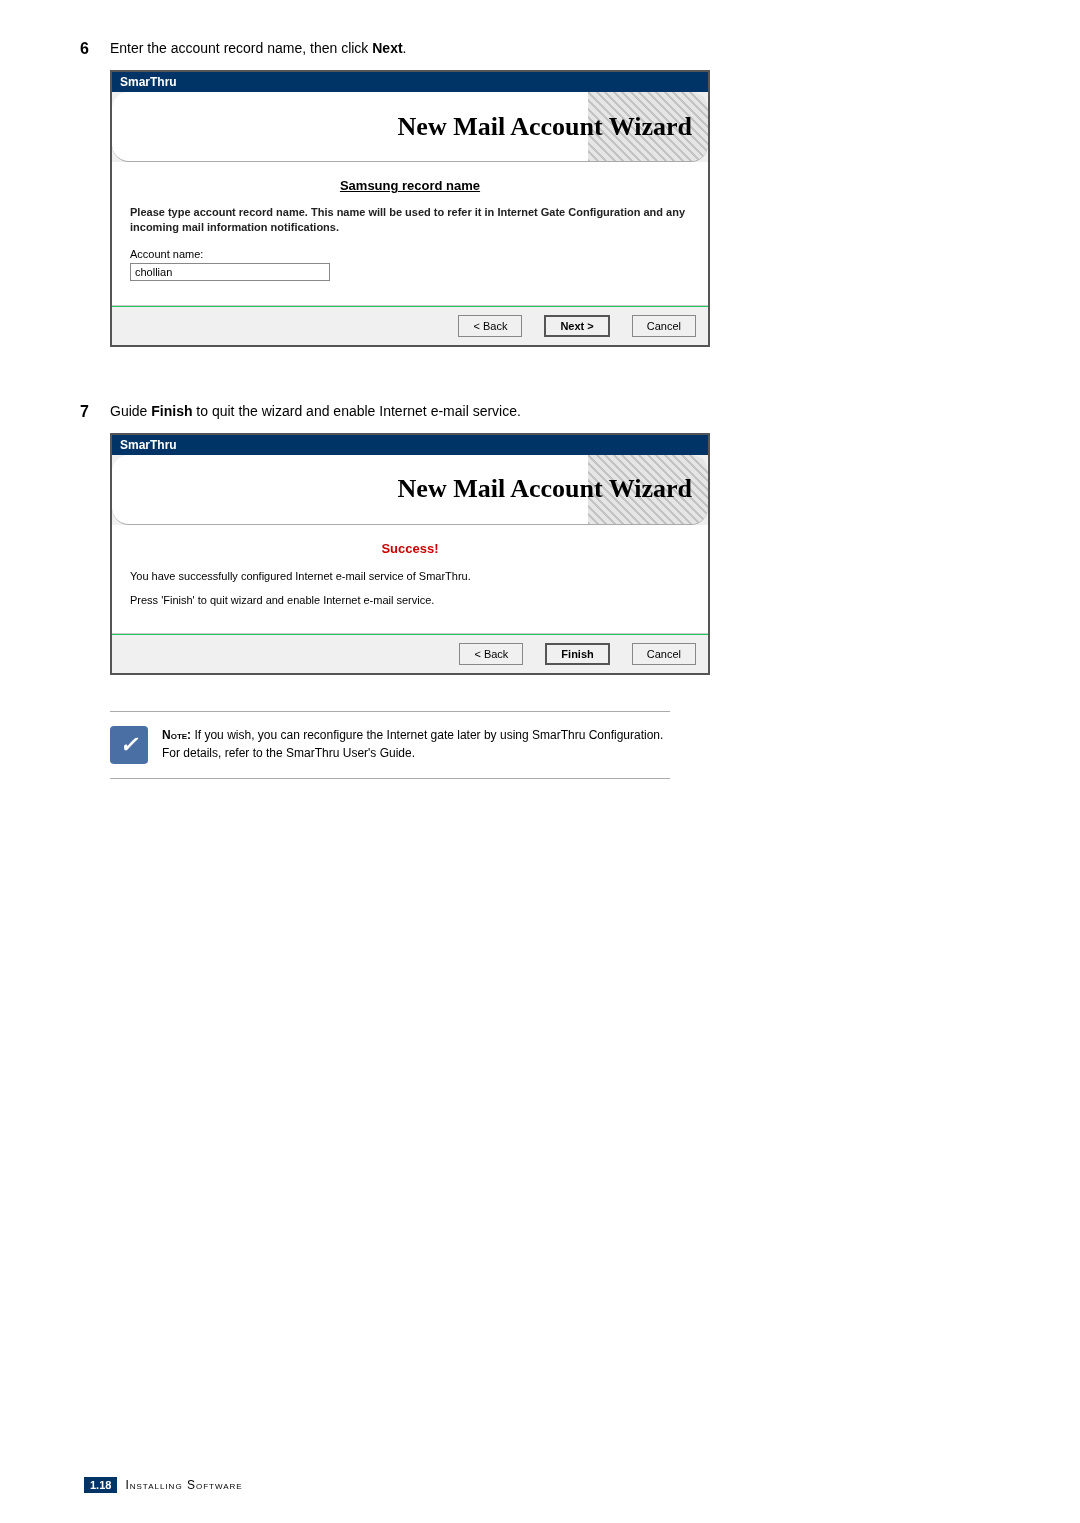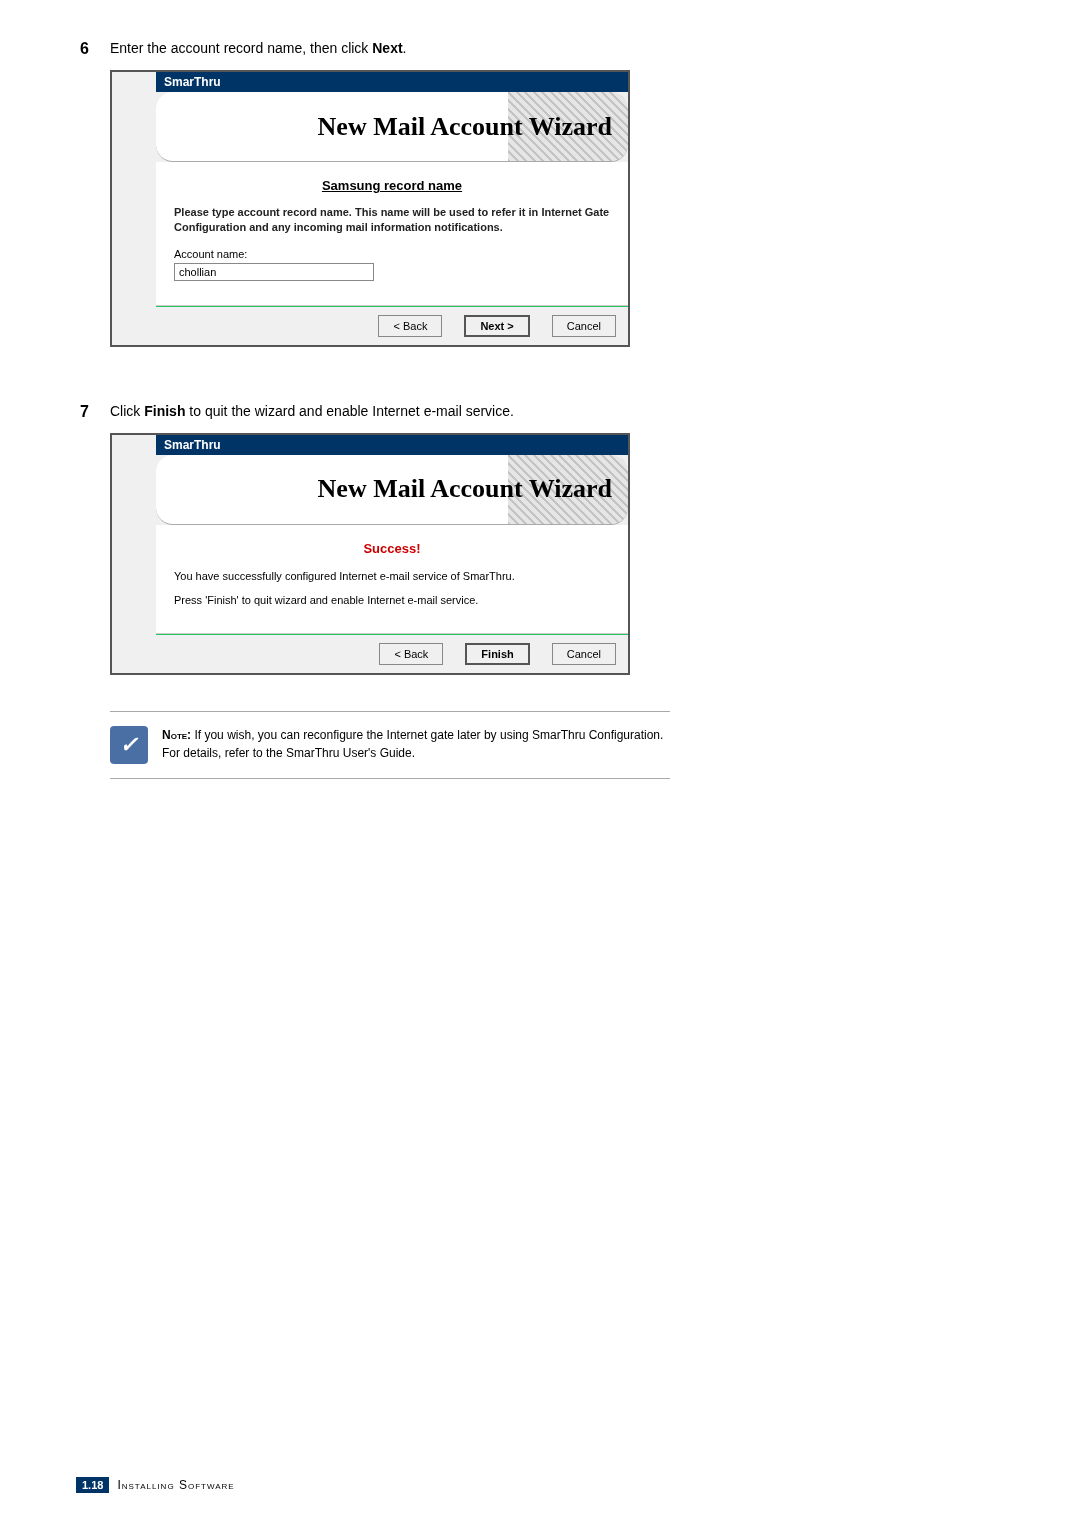--- a/index.html
+++ b/index.html
@@ -37,25 +37,24 @@
       font-weight: normal;
     }
 
     .step-text strong {
       font-weight: bold;
     }
 
     
     .dialog {
       border: 2px solid #555;
-      width: 520px;
+      width: 600px;
       margin-left: 30px;
       margin-top: 12px;
       background: #f0f0f0;
-      padding-left: 44px;
     }
 
     .dialog-titlebar {
       background: #003366;
       color: white;
       font-size: 12px;
       font-weight: bold;
       padding: 3px 8px;
     }
 
@@ -211,21 +210,21 @@
 
     .note-content .note-label {
       font-variant: small-caps;
       font-weight: bold;
     }
 
     
     .page-footer {
       position: fixed;
       bottom: 30px;
-      left: 76px;
+      left: 84px;
       display: flex;
       align-items: center;
       gap: 8px;
       margin-top: 15px;
     }
 
     .footer-badge {
       background: #003366;
       color: white;
       font-size: 11px;
@@ -272,21 +271,21 @@
     </div>
   </div>
 </div>
 
 <div class="spacer"></div>
 
 <div class="step-container">
   <div class="step-label">
     <span class="step-number">7</span>
     <span class="step-text">
-      <span>Click </span><strong>Finish</strong><span> to quit the wizard and enable Internet e-mail service.</span>
+      <span>Guide </span><strong>Finish</strong><span> to quit the wizard and enable Internet e-mail service.</span>
     </span>
   </div>
 
   <div class="dialog">
     <div class="dialog-titlebar">SmarThru</div>
     <div class="dialog-header-graphic">
       <span class="dialog-title-text">New Mail Account Wizard</span>
     </div>
     <div class="dialog-body">
       <div class="success-title">Success!</div>

